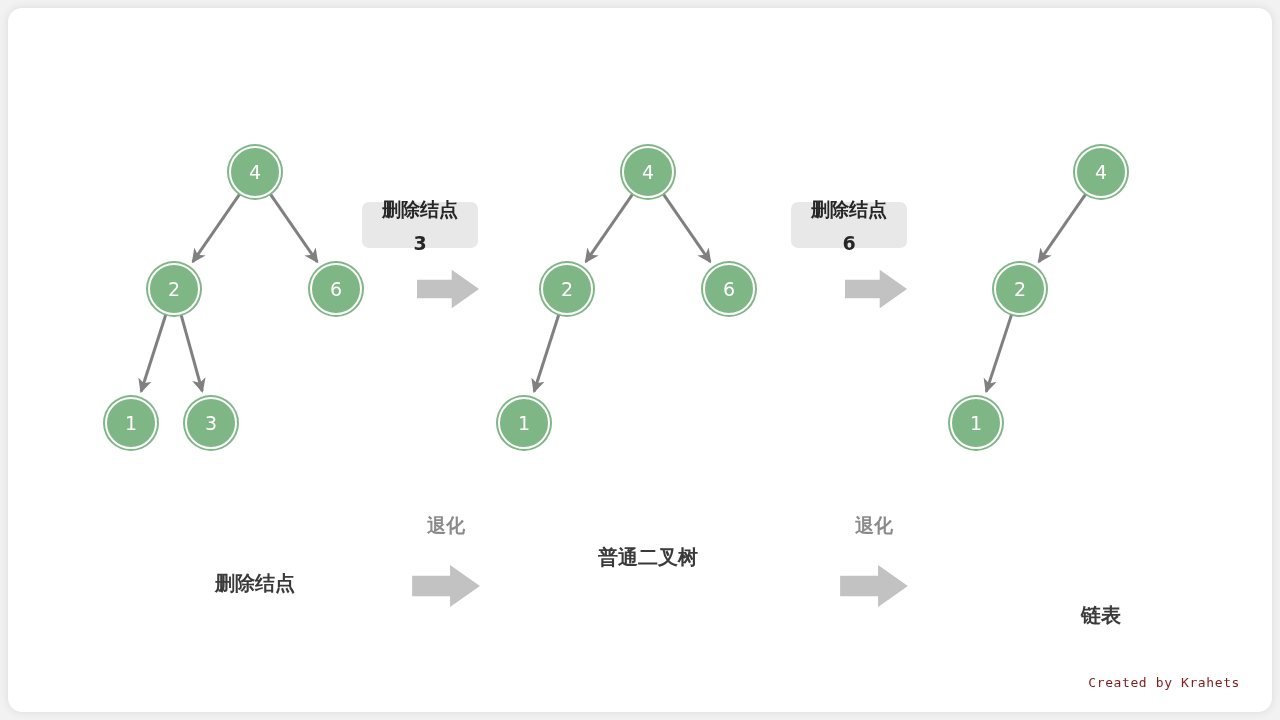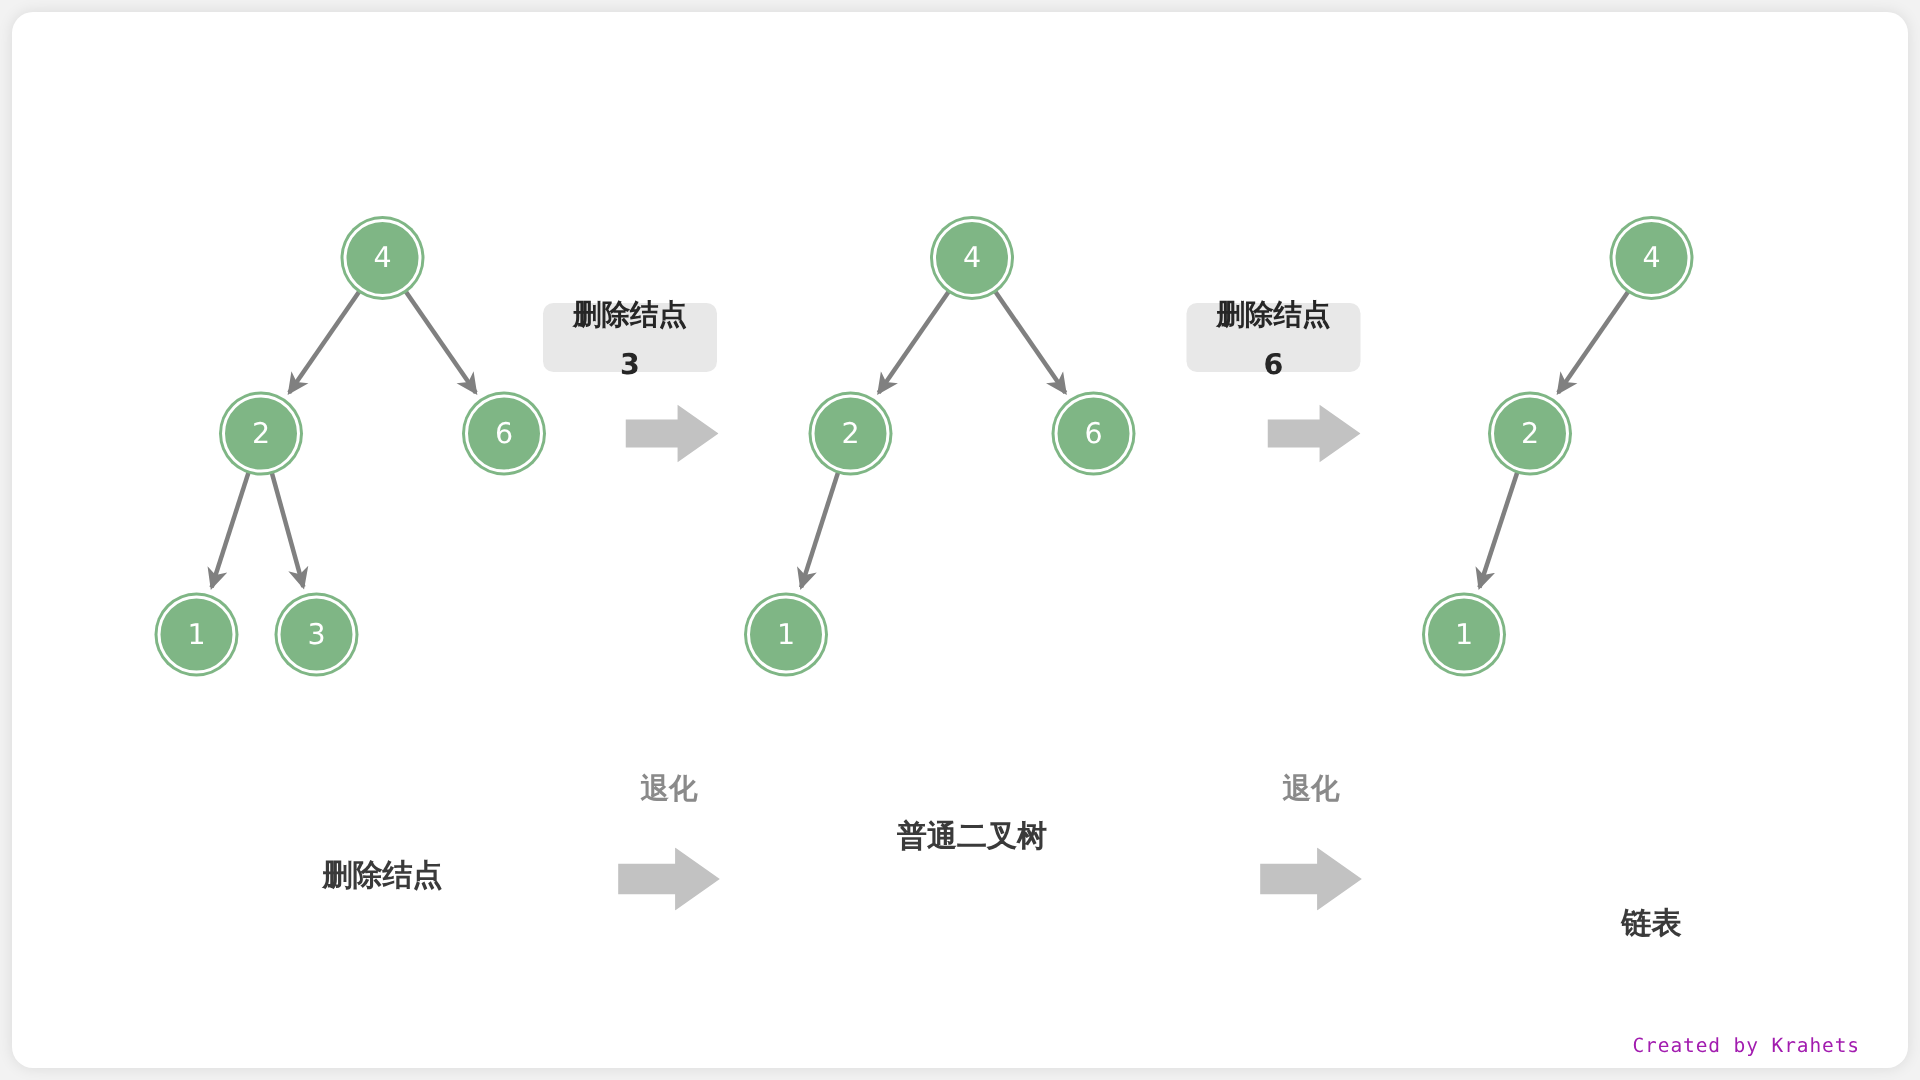--- a/index.html
+++ b/index.html
@@ -93,22 +93,22 @@
     font-size: 19px;
     font-weight: bold;
     white-space: nowrap;
     transform: translateX(-50%);
     text-align: center;
   }
   
   #watermark {
     position: absolute;
     right: 32px;
-    bottom: 7px;
-    color: #a21caf;
+    bottom: 22px;
+    color: #7f1d1d;
     font-size: 13px;
     font-family: "DejaVu Sans Mono", "Liberation Mono", monospace;
     letter-spacing: 0.6px;
     white-space: nowrap;
   }
 </style>
 </head>
 <body>
 
 <div id="canvas">

